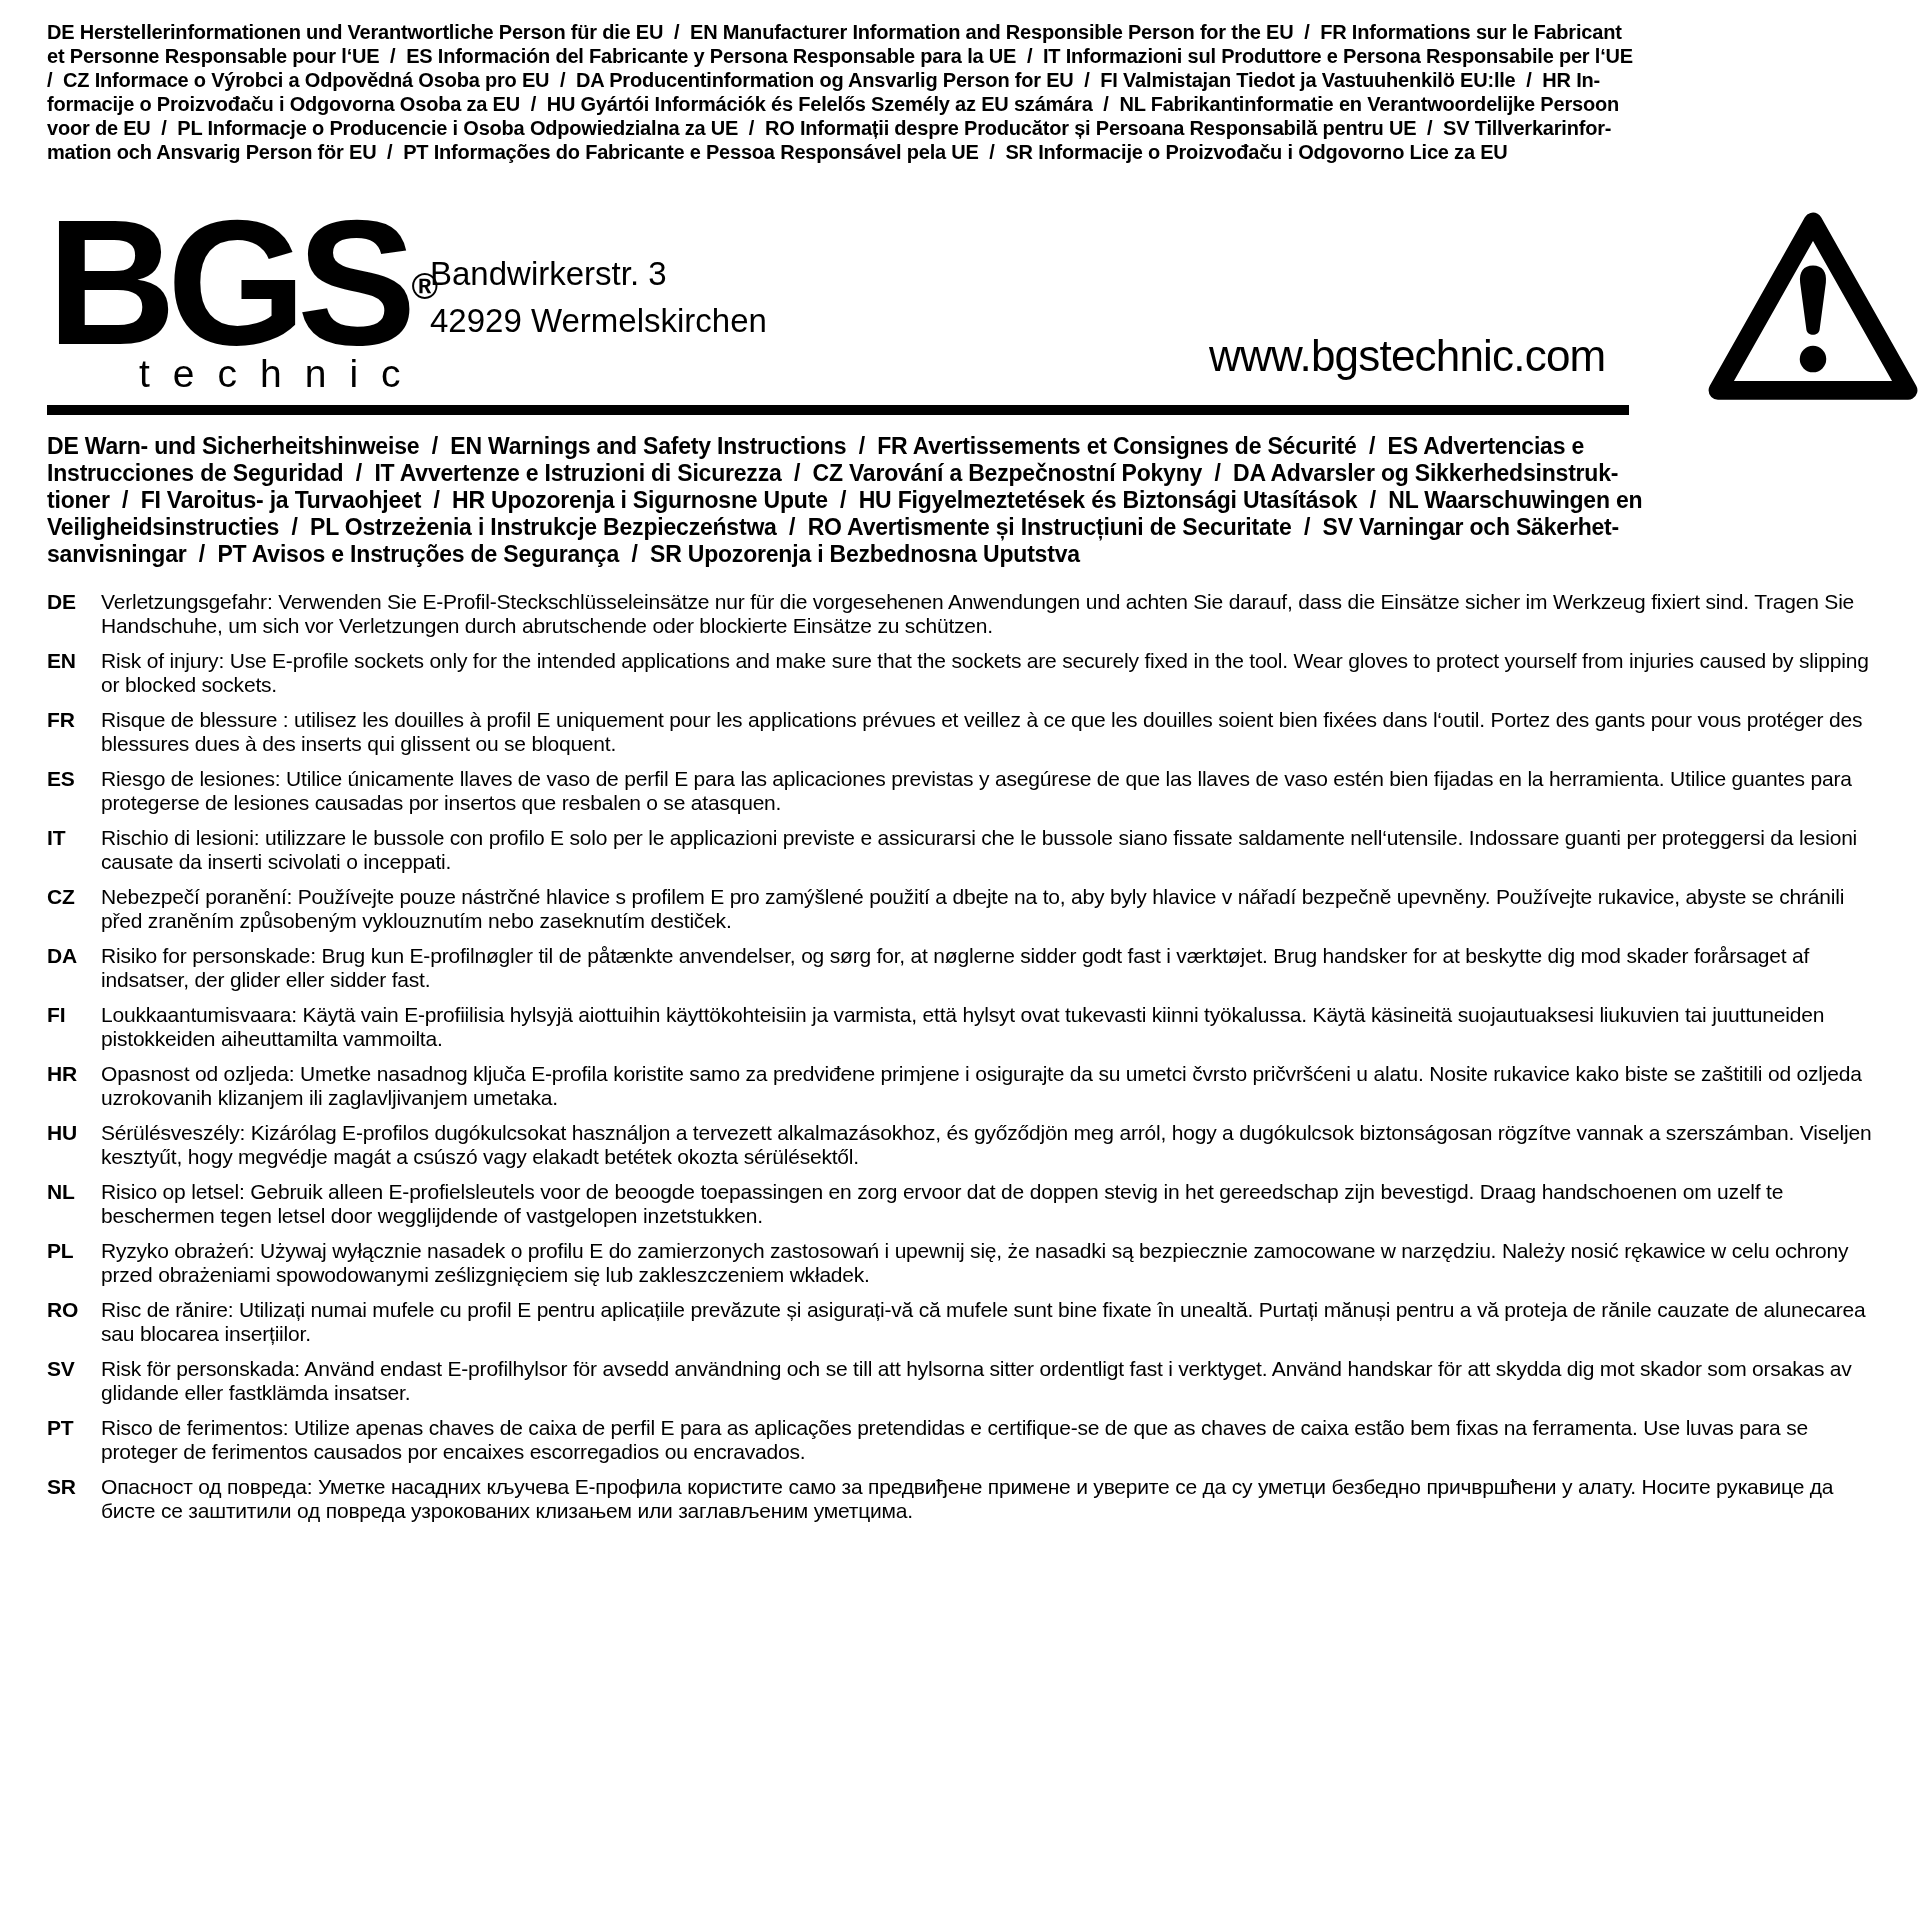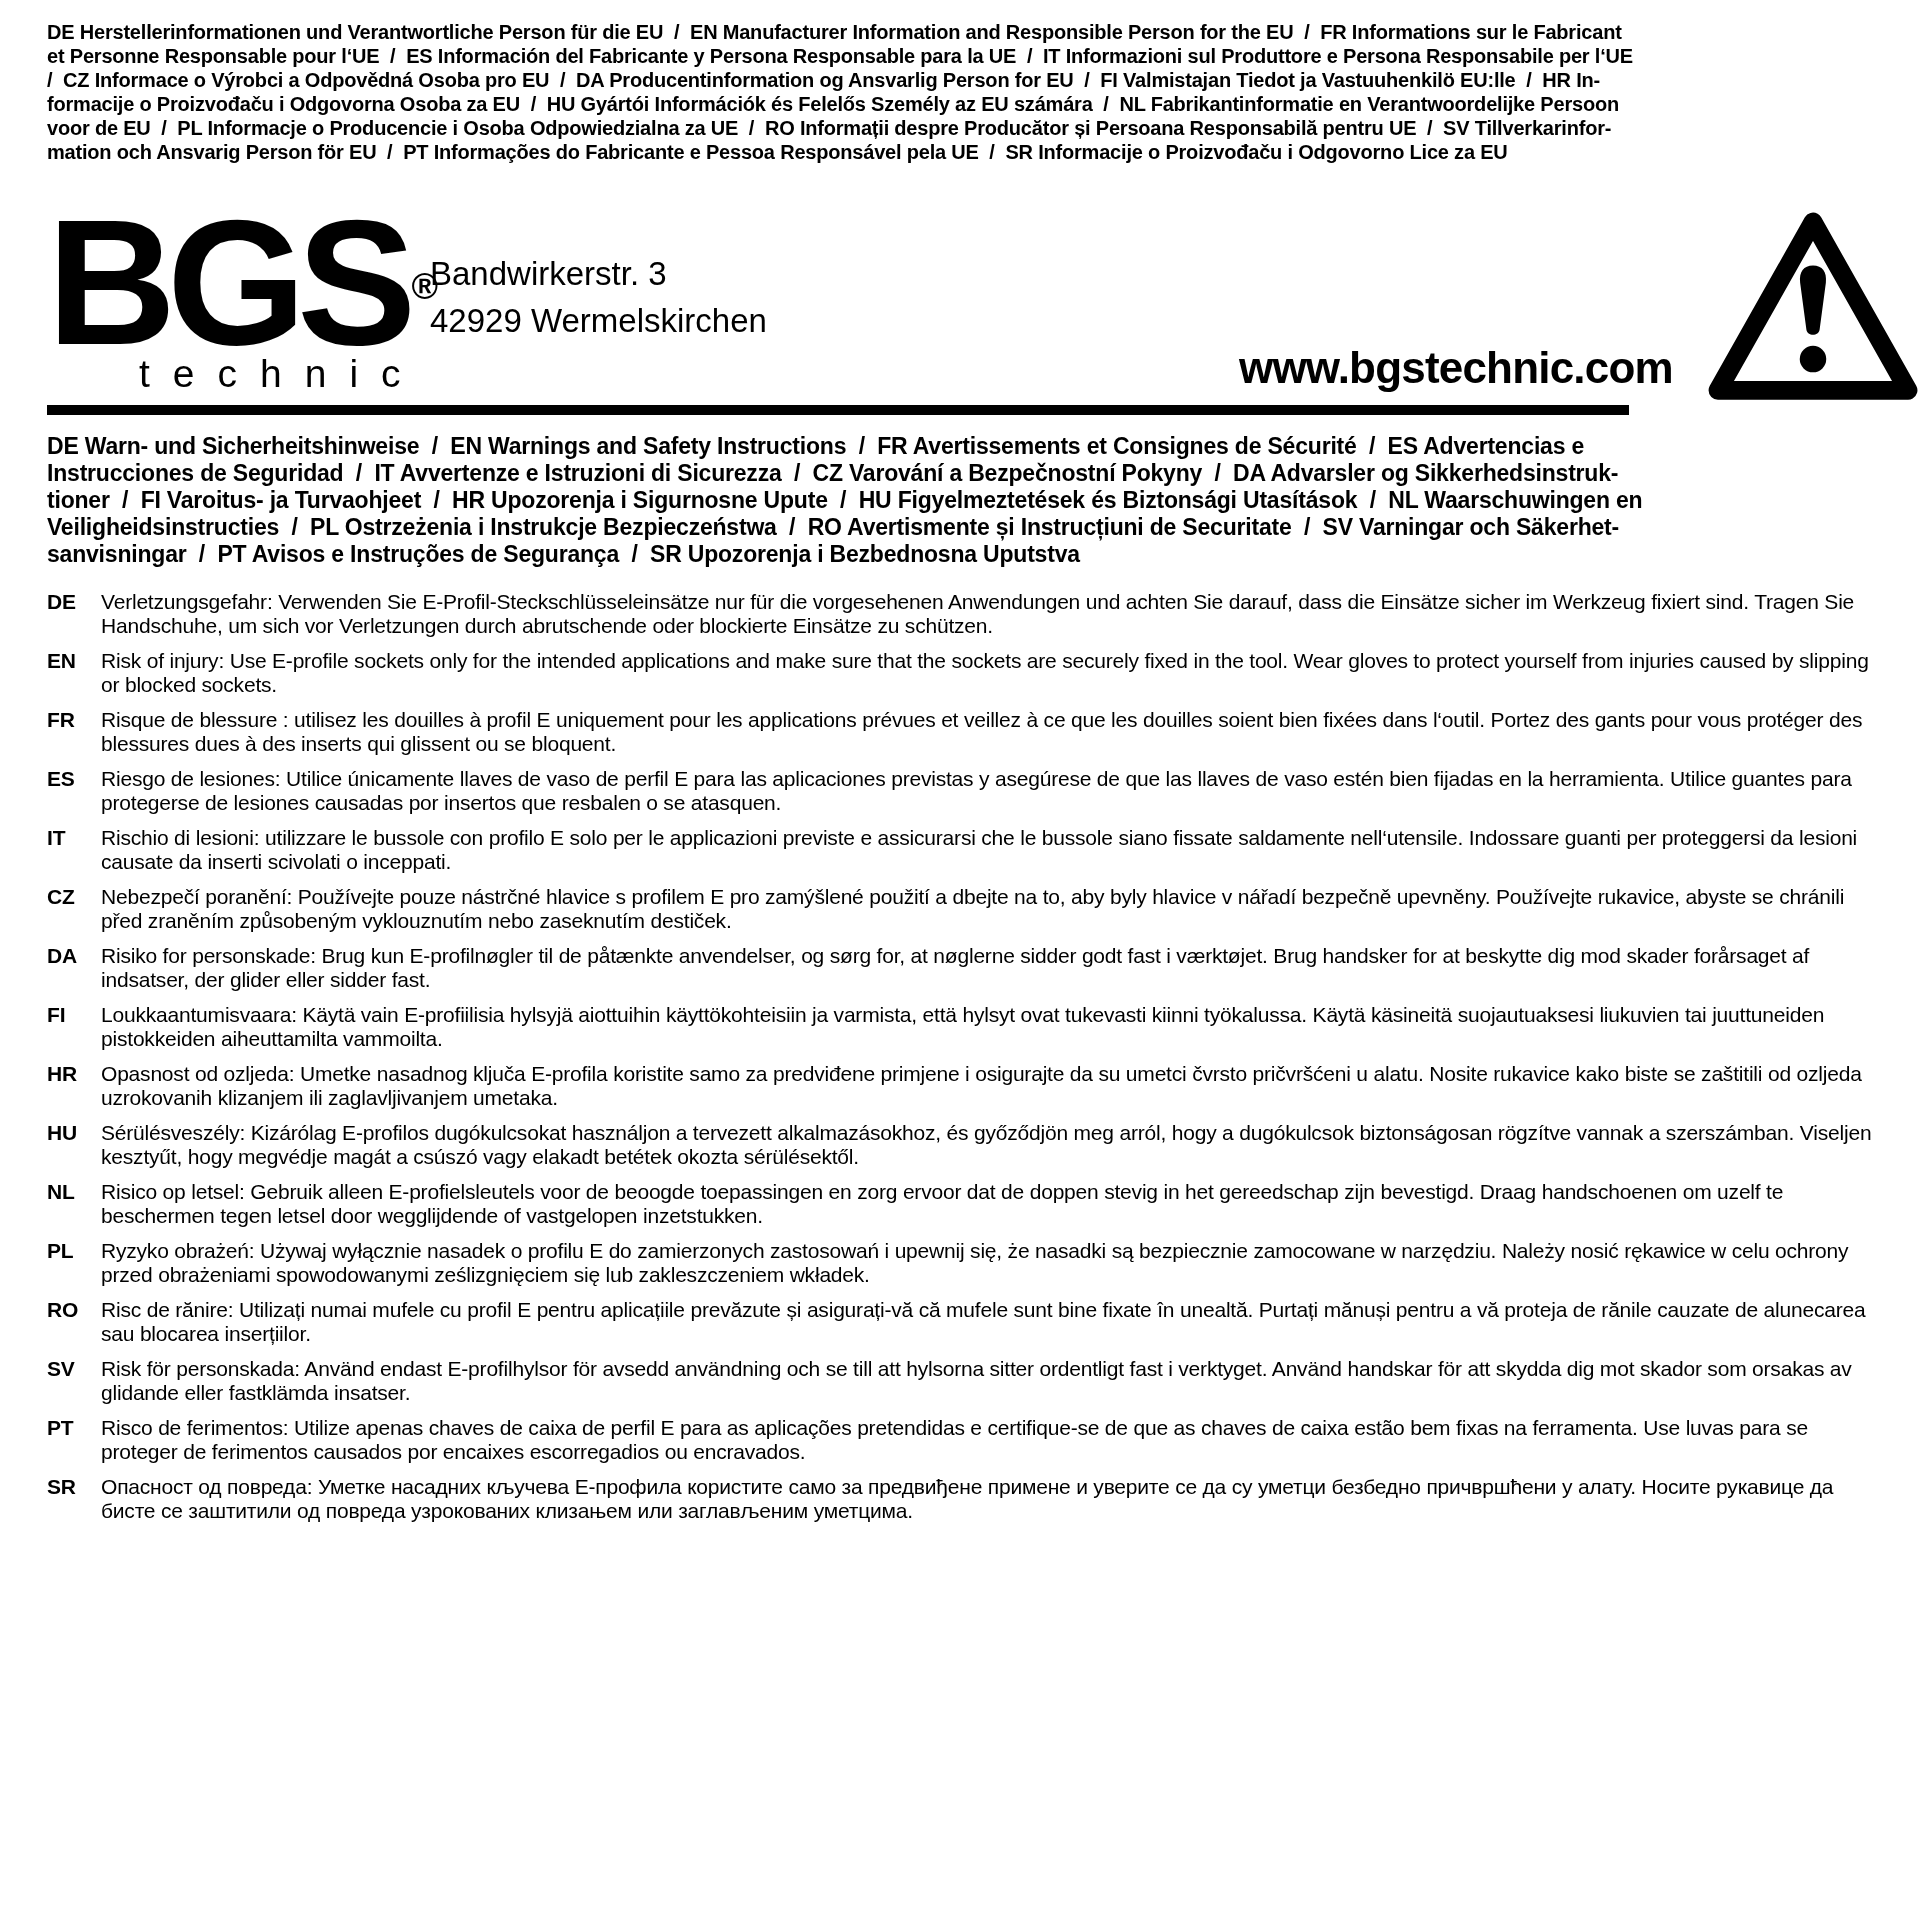--- a/index.html
+++ b/index.html
@@ -65,27 +65,26 @@
     position: absolute;
     top: 28px;
     font-size: 33px;
     line-height: 47px;
     font-weight: 400;
   }
   .address { left: 383px; }
   .contact { left: 774px; }
   .website {
     position: absolute;
-    left: 1192px;
+    left: 1162px;
     top: 109px;
     font-size: 44px;
-    font-weight: 700;
+    font-weight: 400;
     letter-spacing: -0.8px;
     white-space: nowrap;
-    margin-top: 12px;
   }
   .warning-triangle {
     position: absolute;
     right: -36px;
     top: -11px;
     width: 212px;
     height: 191px;
   }
   .rule {
     margin-top: 1.6px;

